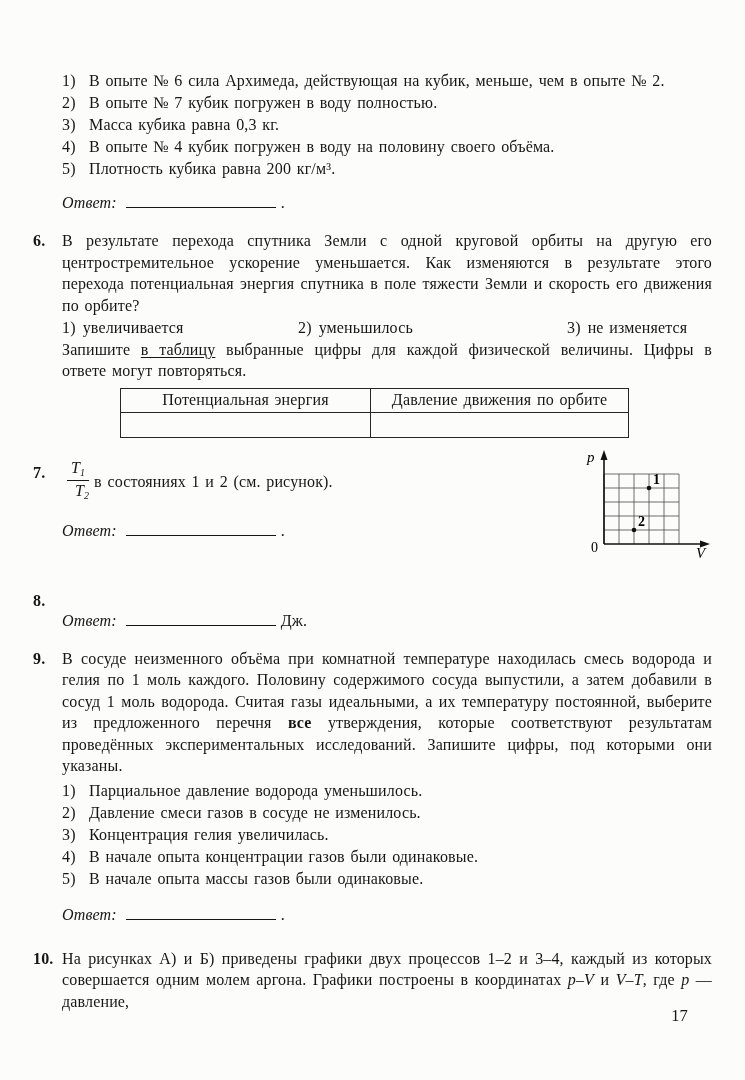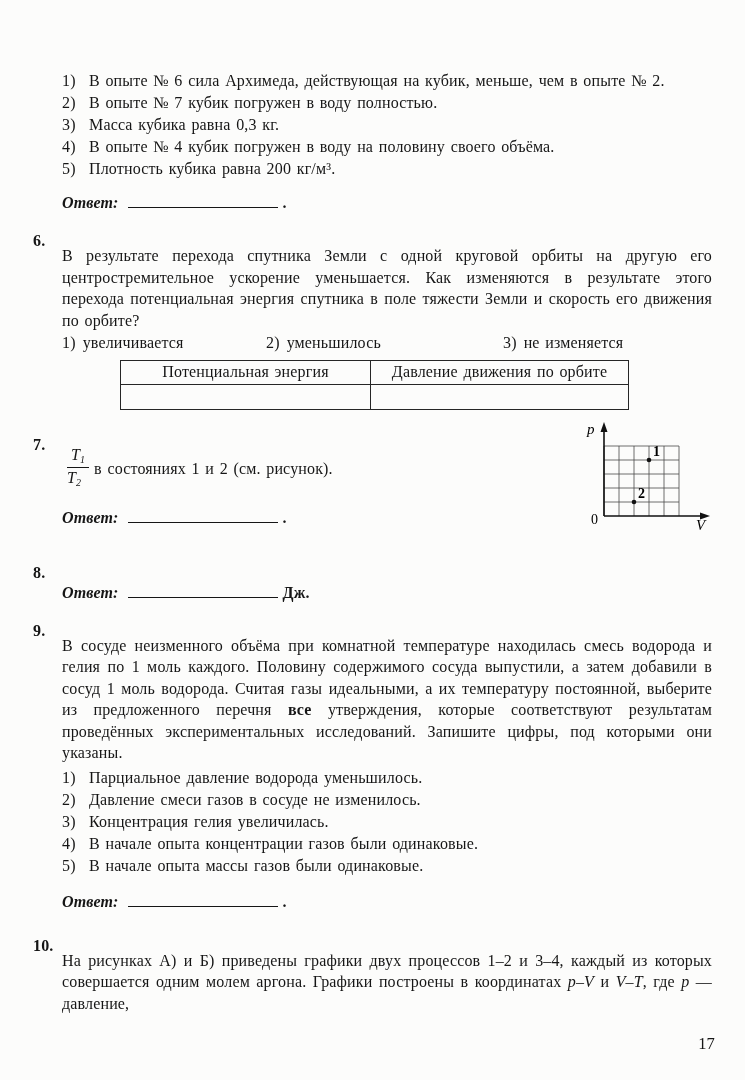--- a/index.html
+++ b/index.html
@@ -8,72 +8,72 @@
     width:745px;height:1080px;
     background:#fcfcfb;
     font-family:"Liberation Serif","DejaVu Serif",serif;
     font-size:16px;color:#161616;
     overflow:hidden;
     letter-spacing:0.15px;
     word-spacing:1.5px;
   }
   .content{padding:70px 33px 0 33px;}
   p{margin:0;}
-  .just{text-align:justify;line-height:21.5px;margin-top:15px;}
+  .just{text-align:justify;line-height:21.5px;}
   
   .intro{margin-left:29px;}
   .li{display:flex;line-height:22px;}
   .li-num{flex:none;width:27px;}
   .li-text{flex:1;}
   
-  .ans{margin-top:12px;line-height:22px;font-weight:bold;}
+  .ans{margin-top:12px;line-height:22px;}
   .ans .lbl{font-style:italic;}
   .blank{display:inline-block;width:150px;height:13px;border-bottom:1.3px solid #161616;margin:0 5px 0 9px;}
   
   .q{display:flex;}
   .qnum{flex:none;width:29px;font-weight:bold;line-height:21.5px;}
   .qbody{flex:1;min-width:0;}
   .q6{margin-top:16px;}
   .p-mid{margin-top:1px;}
   
-  .opts{display:flex;line-height:21.5px;margin-top:1px;}
+  .opts{display:flex;line-height:21.5px;margin-top:1px;gap:32px;}
   .opt{white-space:nowrap;}
   .opt .onum{margin-right:7px;}
   .opts .opt:nth-child(1){width:204px;}
   .opts .opt:nth-child(2){width:237px;}
   .u{text-decoration:underline;text-underline-offset:2px;}
   
   .t6{width:507px;margin:6px 0 0 58px;border:1.6px solid #262626;}
   .t6-row{display:flex;}
   .t6-cell{box-sizing:border-box;text-align:center;}
   .t6-c1{width:250px;border-right:1.4px solid #262626;}
   .t6-c2{flex:1;}
   .t6-head .t6-cell{padding:2px 0 3px;border-bottom:1.4px solid #262626;}
   .t6-data .t6-cell{height:24px;}
   
   .q7{margin-top:24px;}
   .q7row{display:flex;}
   .q7text{flex:1;padding-right:10px;}
   .q7fig{flex:none;width:138px;margin-top:-14px;}
-  .frac{display:inline-block;vertical-align:middle;text-align:left;line-height:1.05;margin:0 5px;position:relative;top:-2px;}
+  .frac{display:inline-block;vertical-align:middle;text-align:right;line-height:1.05;margin:0 5px;position:relative;top:-2px;}
   .fr-top{display:block;border-bottom:1.2px solid #161616;padding:0 4px 2px;}
   .fr-bot{display:block;padding-top:2px;}
   .vit{font-style:italic;}
   .sub{font-size:10px;vertical-align:-3px;letter-spacing:0;}
   .q7 .ans{margin-top:16px;}
   
   .q8{margin-top:28px;}
   .q8 .ans{margin-top:20px;}
   .q9{margin-top:16px;}
   .q9 .list{margin-top:3px;}
   .q9 .ans{margin-top:14px;}
   .emph{font-weight:bold;}
   .q10{margin-top:22px;}
   
-  .pageno{position:absolute;top:1006px;right:30px;font-size:16.5px;margin-top:28px;}
+  .pageno{position:absolute;top:1006px;right:57px;font-size:16.5px;}
   
   .q7fig svg text{font-family:"Liberation Serif","DejaVu Serif",serif;}
 </style>
 </head>
 <body>
 
 <div class="page">
   <div class="content">
 
     <div class="intro">
@@ -104,20 +104,21 @@
 
     <div class="q q6">
       <div class="qnum">6.</div>
       <div class="qbody">
         <p class="just">В результате перехода спутника Земли с одной круговой орбиты на другую его центростремительное ускорение уменьшается. Как изменяются в результате этого перехода потенциальная энергия спутника в поле тяжести Земли и скорость его движения по орбите?</p>
         <div class="opts">
           <span class="opt"><span class="onum">1)</span><span>увеличивается</span></span>
           <span class="opt"><span class="onum">2)</span><span>уменьшилось</span></span>
           <span class="opt"><span class="onum">3)</span><span>не изменяется</span></span>
         </div>
+        <p class="just"><span>Запишите </span><span class="u">в таблицу</span><span> выбранные цифры для каждой физической величины. Цифры в ответе могут повторяться.</span></p>
         <div class="t6">
           <div class="t6-row t6-head">
             <div class="t6-cell t6-c1">Потенциальная энергия</div>
             <div class="t6-cell t6-c2">Давление движения по орбите</div>
           </div>
           <div class="t6-row t6-data">
             <div class="t6-cell t6-c1"></div>
             <div class="t6-cell t6-c2"></div>
           </div>
         </div>

